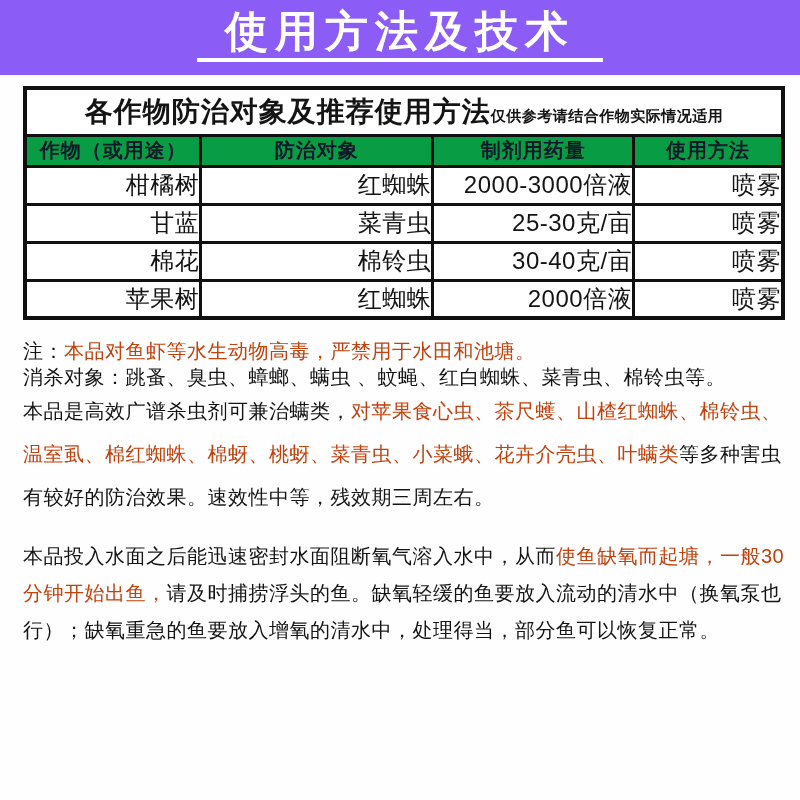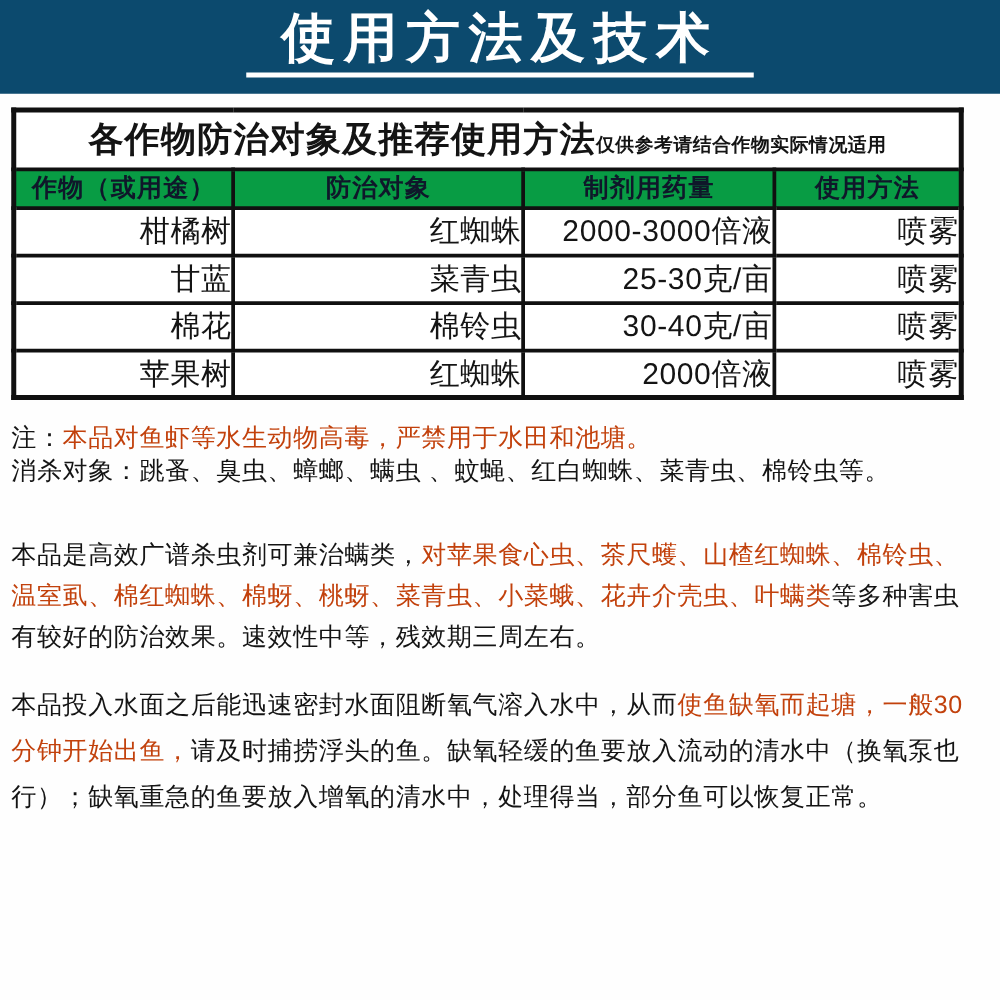--- a/index.html
+++ b/index.html
@@ -8,39 +8,39 @@
     background: #fefefe;
     font-family: "Liberation Sans", "DejaVu Sans", sans-serif;
     color: #141414;
     overflow: hidden;
   }
   .page { width: 800px; height: 800px; background: #fefefe; }
 
   
   .banner {
     height: 75px;
-    background: #0c4a6e;
+    background: #8b5cf6;
     text-align: center;
     padding-top: 7px;
   }
   .banner-title {
     color: #ffffff;
     font-size: 43px;
     font-weight: bold;
     letter-spacing: 7px;
     line-height: 48px;
   }
   .banner-underline {
     width: 406px;
     height: 4px;
     background: #ffffff;
     margin: 3px auto 0 auto;
   }
 
-  .content { padding: 0 9px; }
+  .content { padding: 0 23px; }
 
   
   .usage-table {
     width: 762px;
     margin-top: 11px;
     border-collapse: collapse;
     table-layout: fixed;
   }
   .usage-table, .usage-table th, .usage-table td {
     border: 3px solid #101010;
@@ -92,21 +92,21 @@
     line-height: 26px;
     letter-spacing: 0.5px;
   }
   .note-1 { margin-top: 18px; }
   .note-2 { }
   .para {
     font-size: 20px;
     letter-spacing: 0.5px;
     width: 762px;
   }
-  .para-1 { margin-top: 38px; line-height: 33px; }
+  .para-1 { line-height: 43px; }
   .para-2 { margin-top: 19px; line-height: 37px; }
   .run-black { color: #141414; }
   .run-red { color: #c2410c; }
 </style>
 </head>
 <body>
 
 <div class="page">
 
   <header class="banner">

